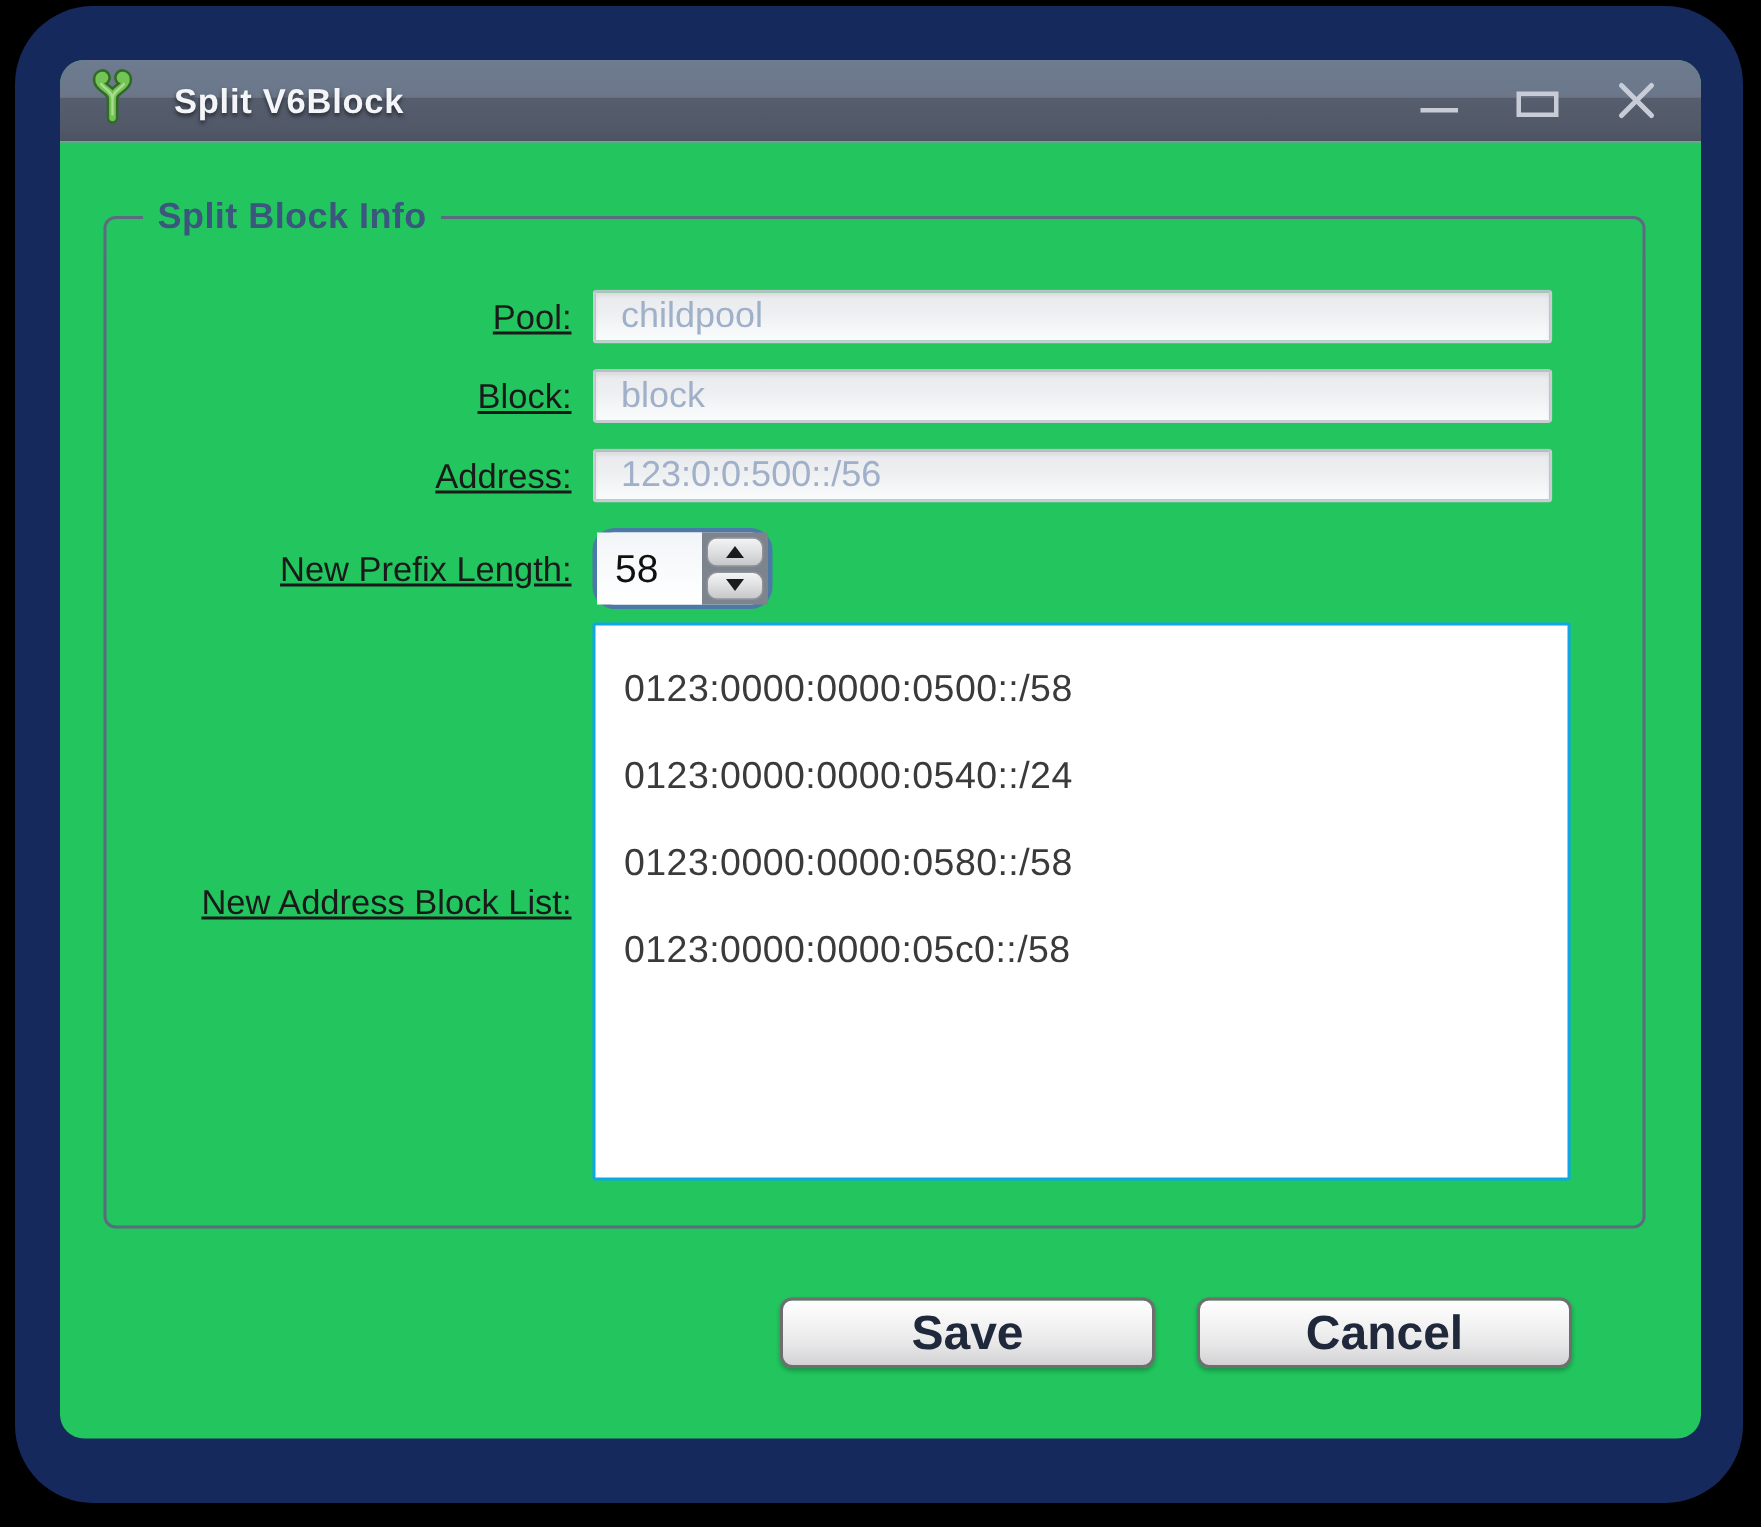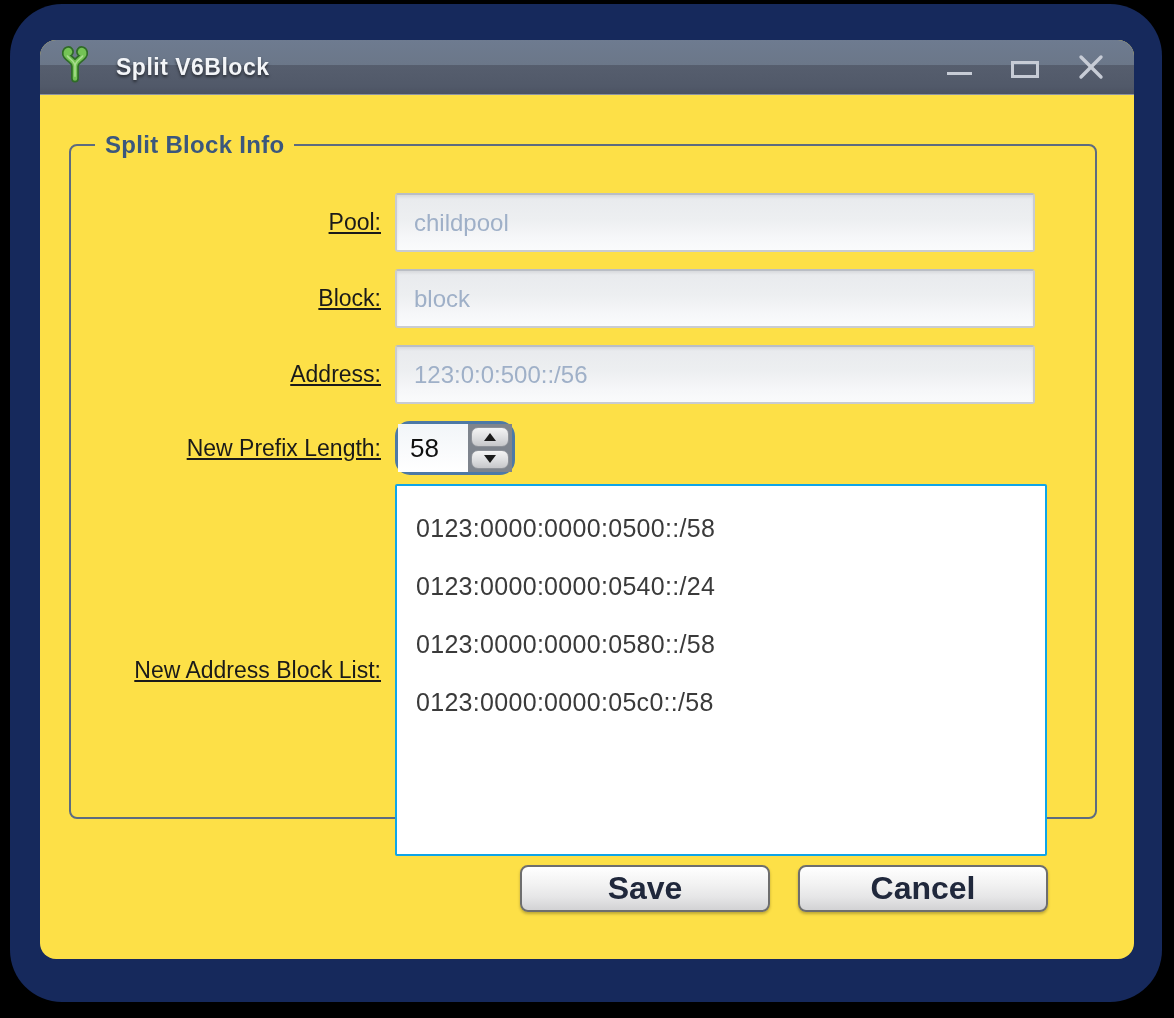--- a/index.html
+++ b/index.html
@@ -6,21 +6,21 @@
   html, body { width: 1174px; height: 1018px; background: #000; overflow: hidden; }
   body { font-family: "Liberation Sans", sans-serif; position: relative; }
 
   .frame {
     position: absolute; left: 10px; top: 4px; width: 1152px; height: 998px;
     background: #16295c; border-radius: 52px;
     box-shadow: 0 8px 22px rgba(0,0,0,0.85);
   }
   .window {
     position: absolute; left: 30px; top: 36px; width: 1094px; height: 919px;
-    background: #fde047; border-radius: 16px; overflow: hidden;
+    background: #22c55e; border-radius: 16px; overflow: hidden;
   }
 
   
   .titlebar {
     height: 55px; display: flex; align-items: center;
     padding: 0 26px 0 16px;
     background: linear-gradient(180deg, #72809315 0%, #6e7b90 0%, #6b7789 46%, #565e6e 47%, #515969 86%, #4b5262 100%);
     border-bottom: 1px solid #8d93a0;
   }
   .app-icon { width: 38px; height: 38px; margin-top: -6px; }
@@ -47,21 +47,21 @@
     color: #3b577d; font-size: 24px; font-weight: bold; letter-spacing: 0.3px;
   }
 
   .row { display: flex; align-items: center; margin-bottom: 17px; }
   .row:last-child { margin-bottom: 0; }
   .field-label {
     width: 324px; flex: 0 0 324px; padding-right: 14px; text-align: right;
     font-size: 23px; color: #1a1a1a; text-decoration: underline;
   }
   .text-input {
-    width: 640px; height: 59px; border-radius: 3px;
+    width: 640px; height: 36px; border-radius: 3px;
     border: 2px solid #c9ccd2; border-top-color: #babec5;
     background: linear-gradient(180deg, #e8eaed 0%, #edeff1 45%, #f6f7f9 78%, #fafbfc 100%);
     box-shadow: inset 0 2px 3px rgba(0,0,0,0.07);
     display: flex; align-items: center; padding-left: 17px;
     font-size: 24px; color: #9fb0c8;
   }
 
   
   .row-spinner { margin-bottom: 9px; }
   .spinner {

